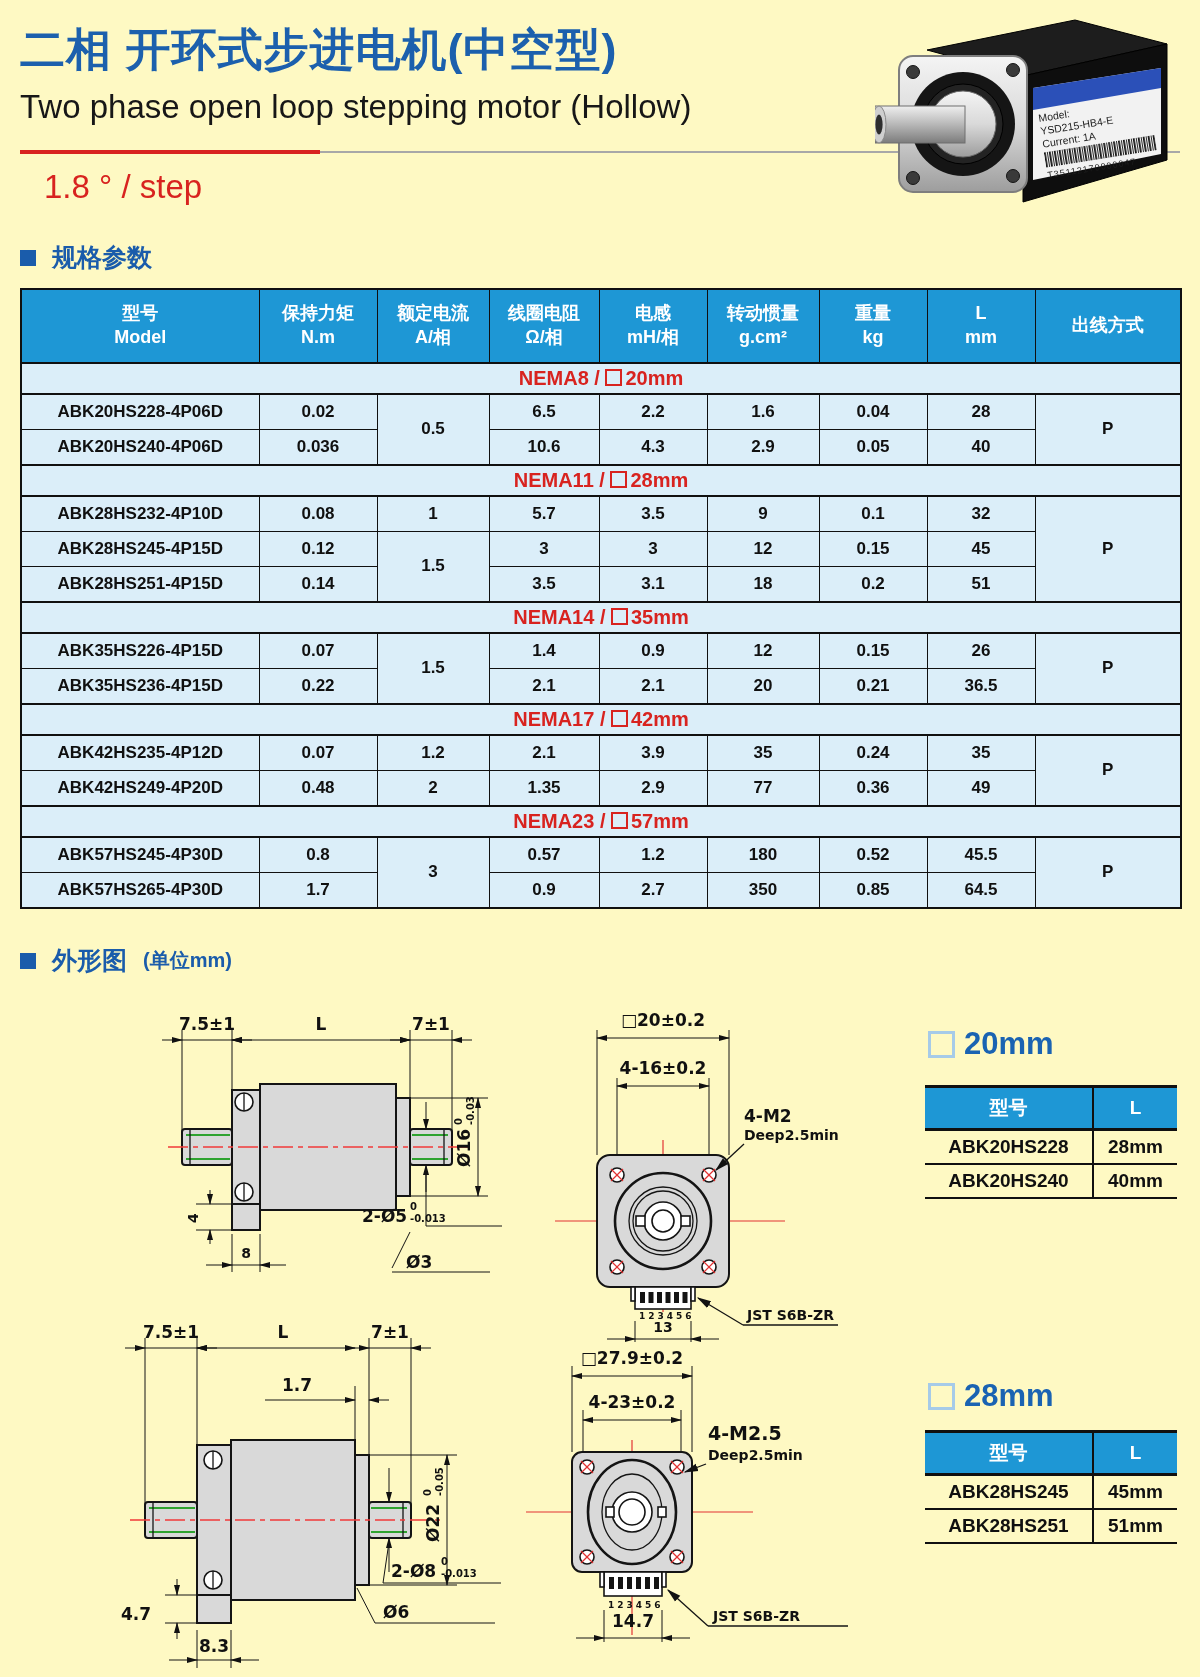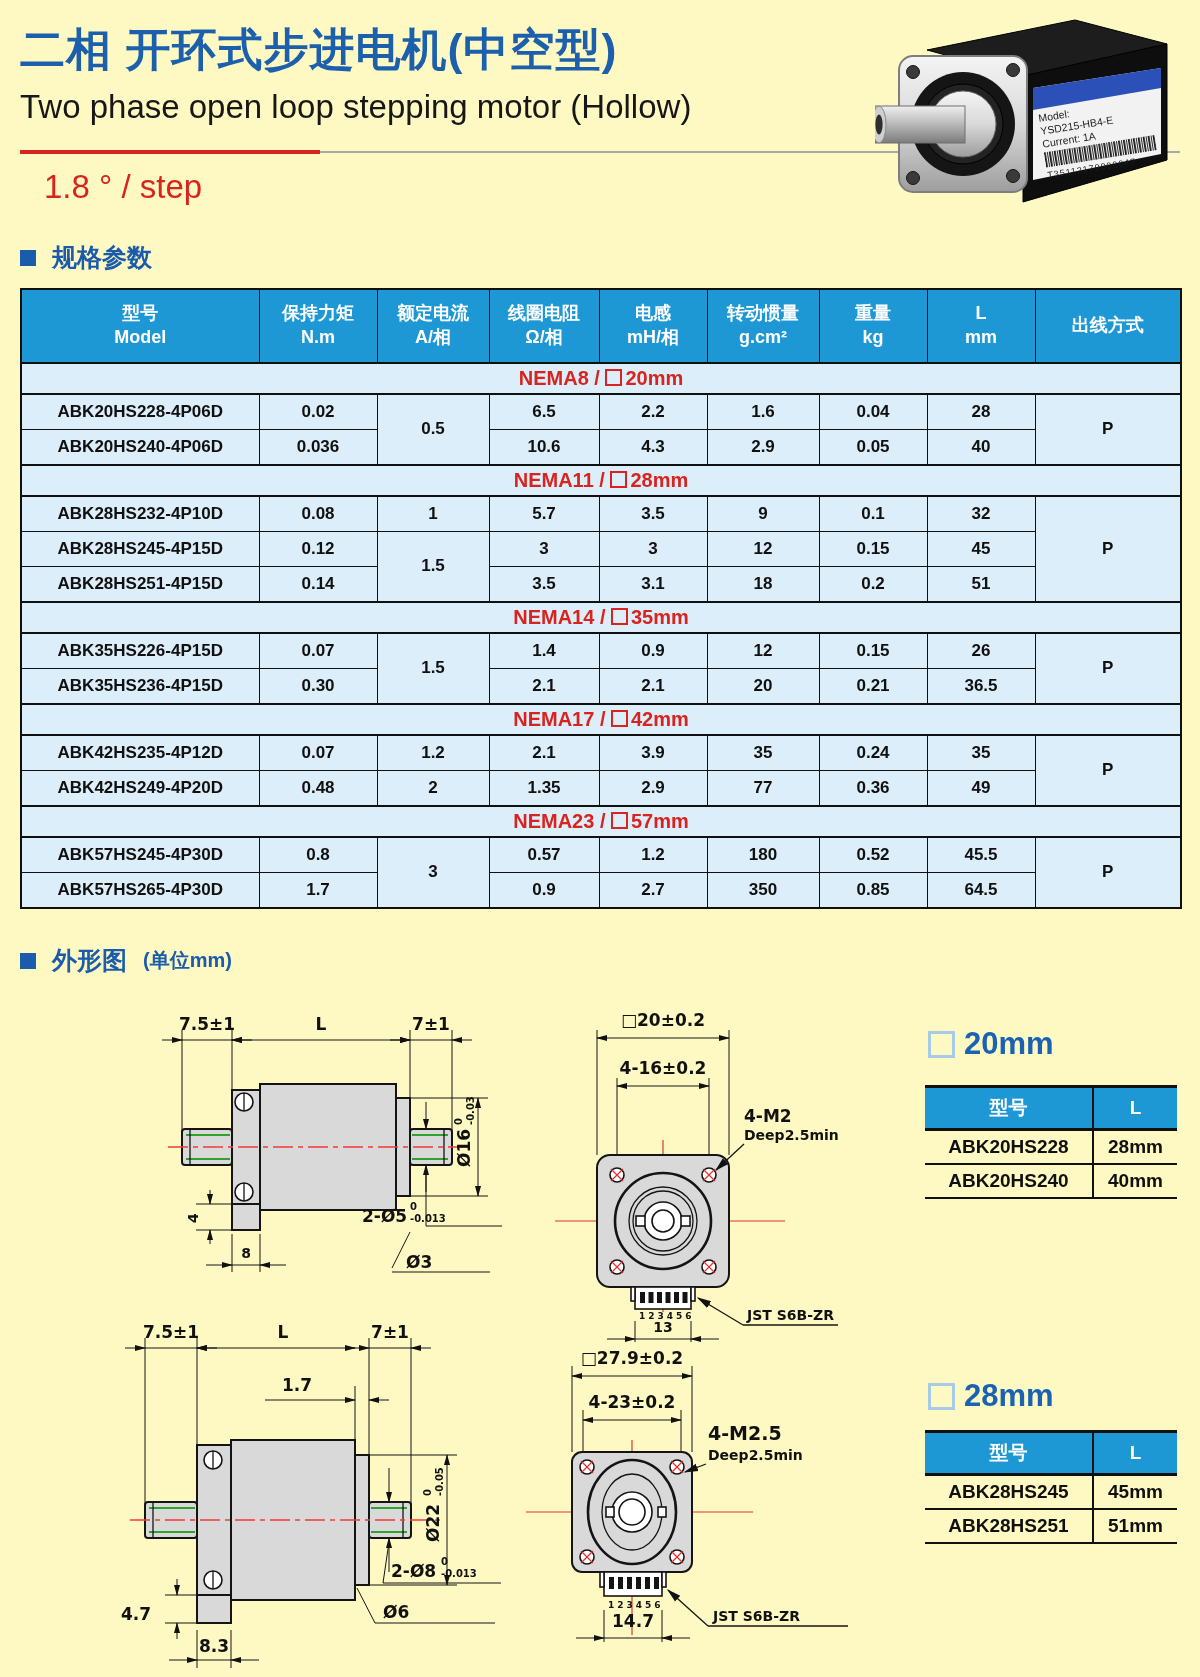--- a/index.html
+++ b/index.html
@@ -236,21 +236,21 @@
           <td rowspan="2">1.5</td>
           <td>1.4</td>
           <td>0.9</td>
           <td>12</td>
           <td>0.15</td>
           <td>26</td>
           <td rowspan="2">P</td>
         </tr>
         <tr>
           <td>ABK35HS236-4P15D</td>
-          <td>0.30</td>
+          <td>0.22</td>
           <td>2.1</td>
           <td>2.1</td>
           <td>20</td>
           <td>0.21</td>
           <td>36.5</td>
         </tr>
         <tr class="sec">
           <td colspan="9"><span>NEMA17</span><span> / </span><span class="rsq"></span><span>42mm</span></td>
         </tr>
         <tr>

